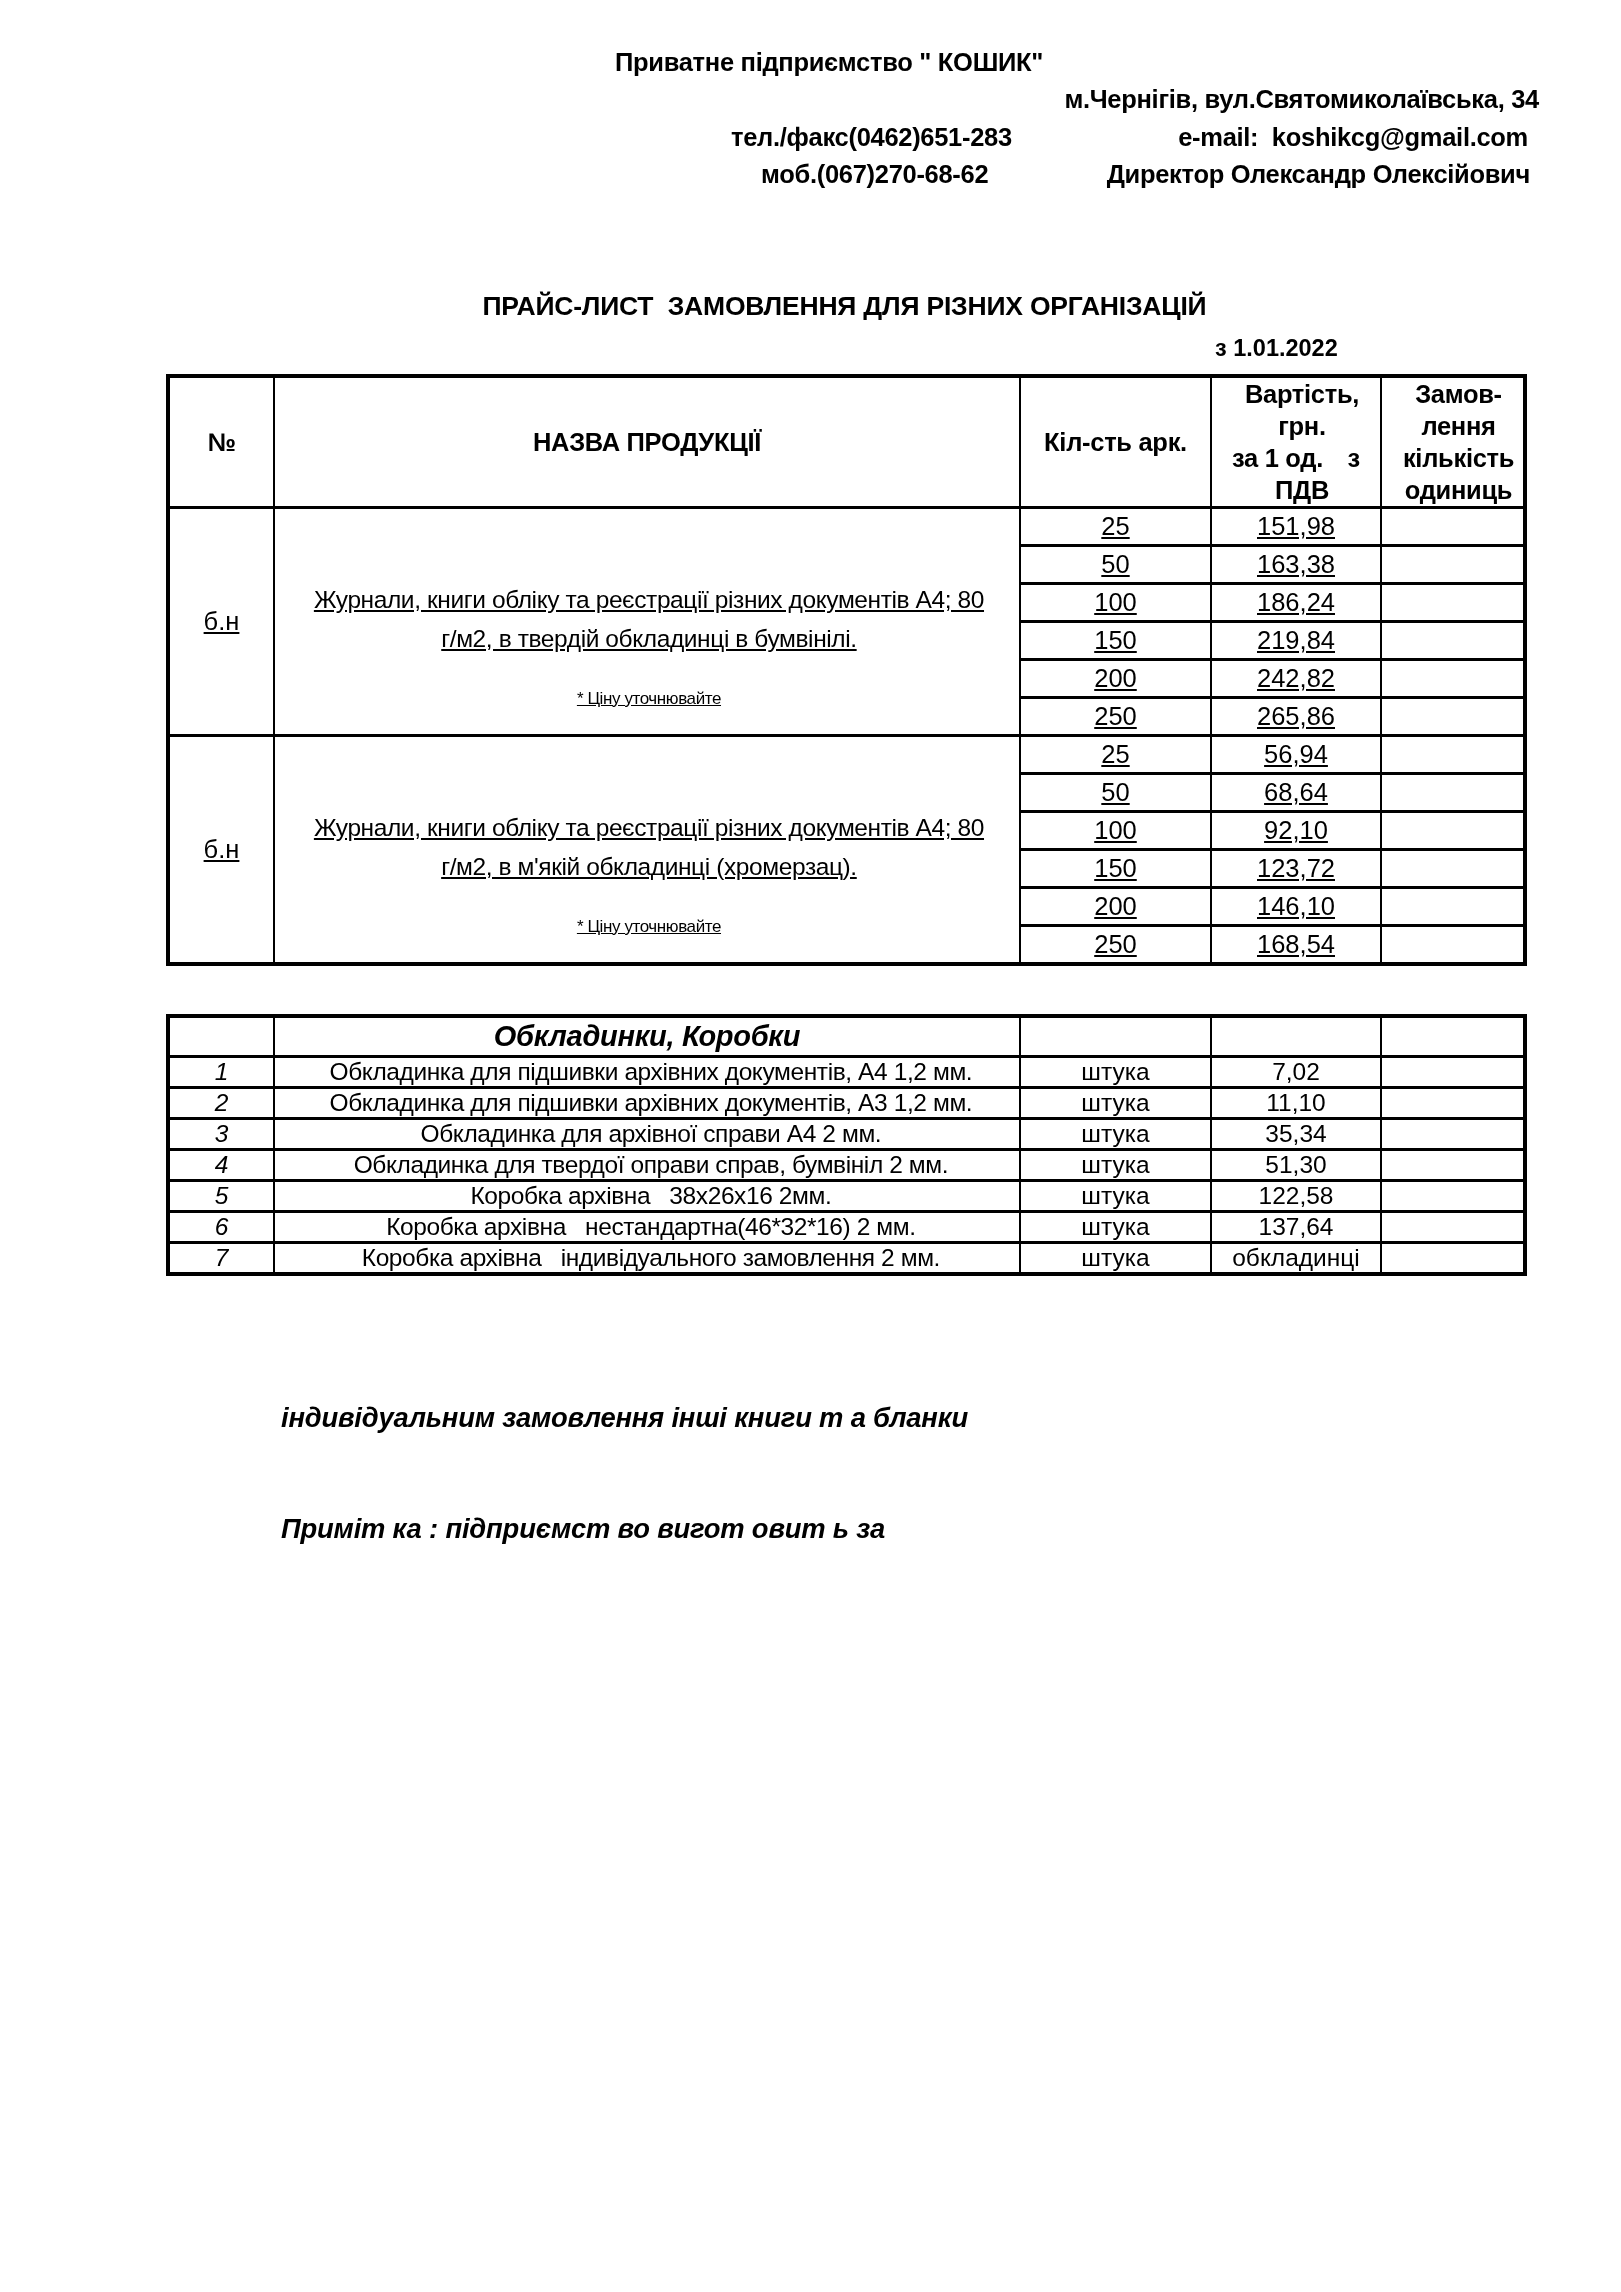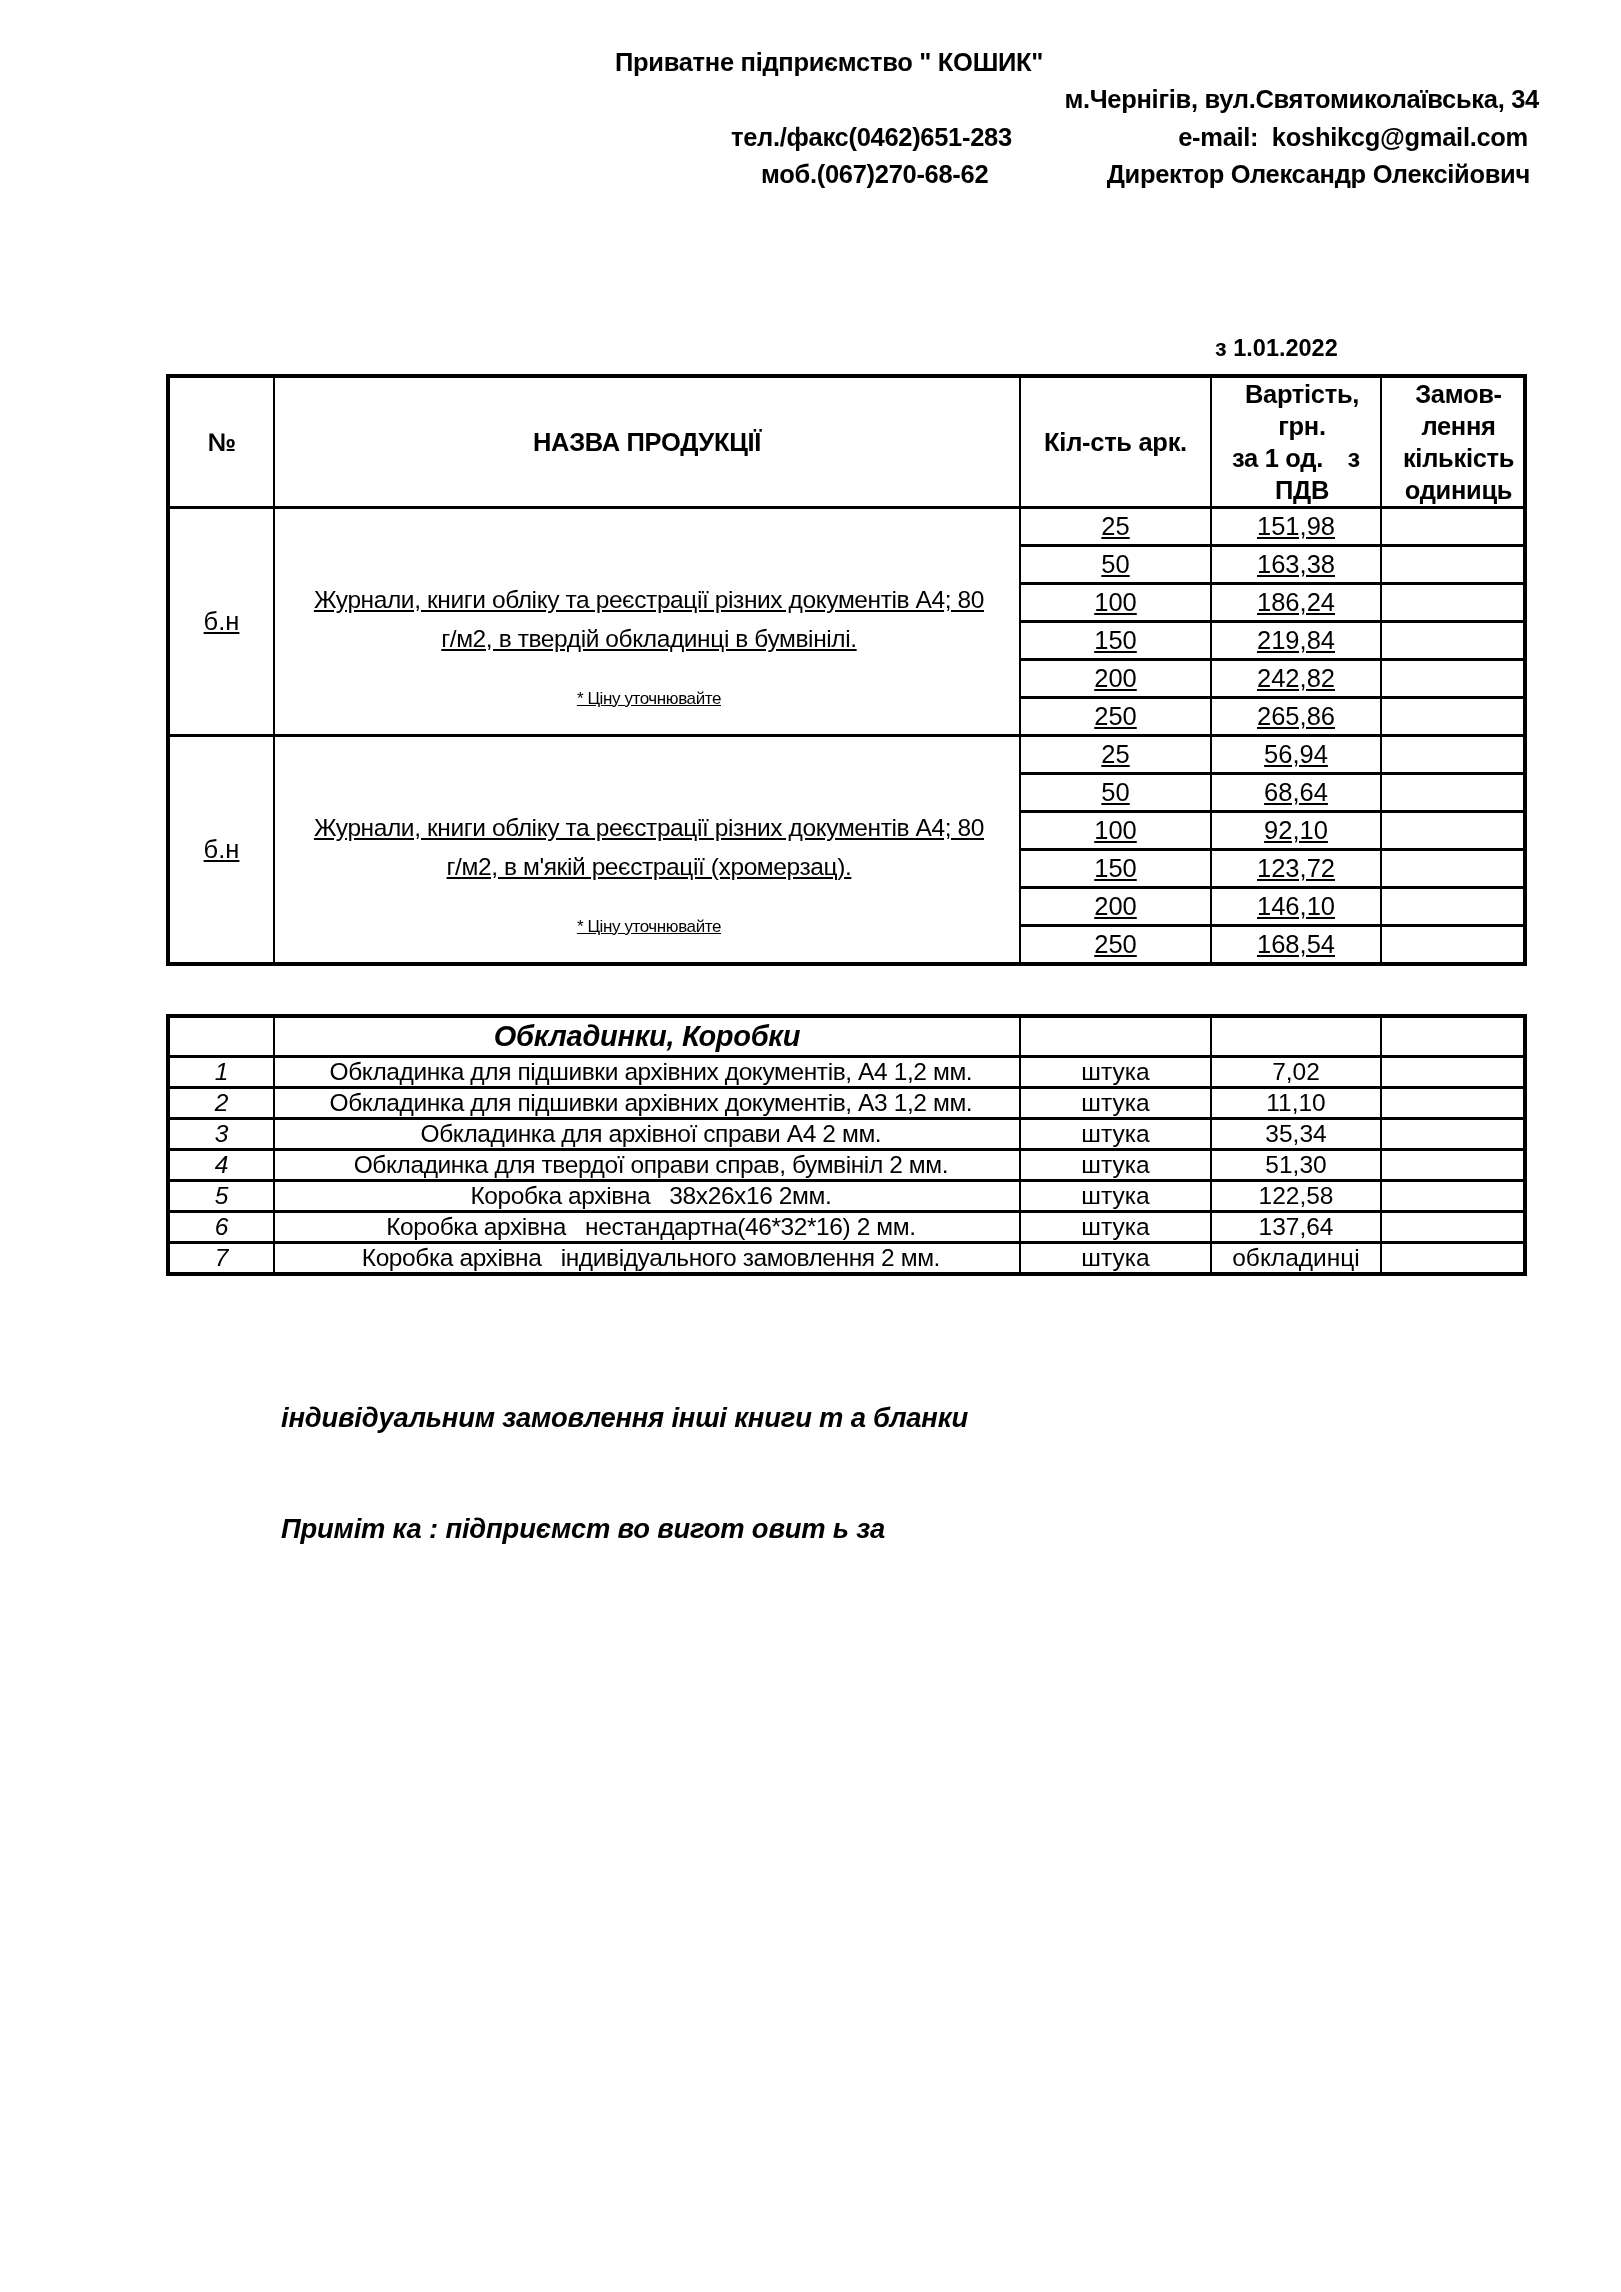--- a/index.html
+++ b/index.html
@@ -166,20 +166,21 @@
 
   <header>
     <div class="h-line lh-company">Приватне підприємство " КОШИК"</div>
     <div class="h-line lh-address">м.Чернігів, вул.Святомиколаївська, 34</div>
     <div class="h-line lh-phone">тел./факс(0462)651-283</div>
     <div class="h-line lh-email">e-mail:  koshikcg@gmail.com</div>
     <div class="h-line lh-mobile">моб.(067)270-68-62</div>
     <div class="h-line lh-director">Директор Олександр Олексійович</div>
   </header>
 
+  <div class="doc-title">ПРАЙС-ЛИСТ  ЗАМОВЛЕННЯ ДЛЯ РІЗНИХ ОРГАНІЗАЦІЙ</div>
   <div class="date-note">з 1.01.2022</div>
 
   <table class="tbl main-table">
     <colgroup>
       <col style="width:106px">
         <col style="width:746px">
         <col style="width:191px">
         <col style="width:170px">
         <col style="width:144px">
     </colgroup>
@@ -239,21 +240,21 @@
       <tr class="prow">
         <td class="c-qty">250</td>
         <td class="c-price">265,86</td>
         <td class="c-order"></td>
       </tr>
 
       <tr class="prow">
         <td class="c-num" rowspan="6">б.н</td>
         <td class="c-desc" rowspan="6">
           <div class="desc-line">Журнали, книги обліку та реєстрації різних документів А4; 80</div>
-          <div class="desc-line">г/м2, в м'якій реєстрації (хромерзац).</div>
+          <div class="desc-line">г/м2, в м'якій обкладинці (хромерзац).</div>
           <div class="desc-note">* Ціну уточнювайте</div>
         </td>
         <td class="c-qty">25</td>
         <td class="c-price">56,94</td>
         <td class="c-order"></td>
       </tr>
       <tr class="prow">
         <td class="c-qty">50</td>
         <td class="c-price">68,64</td>
         <td class="c-order"></td>

